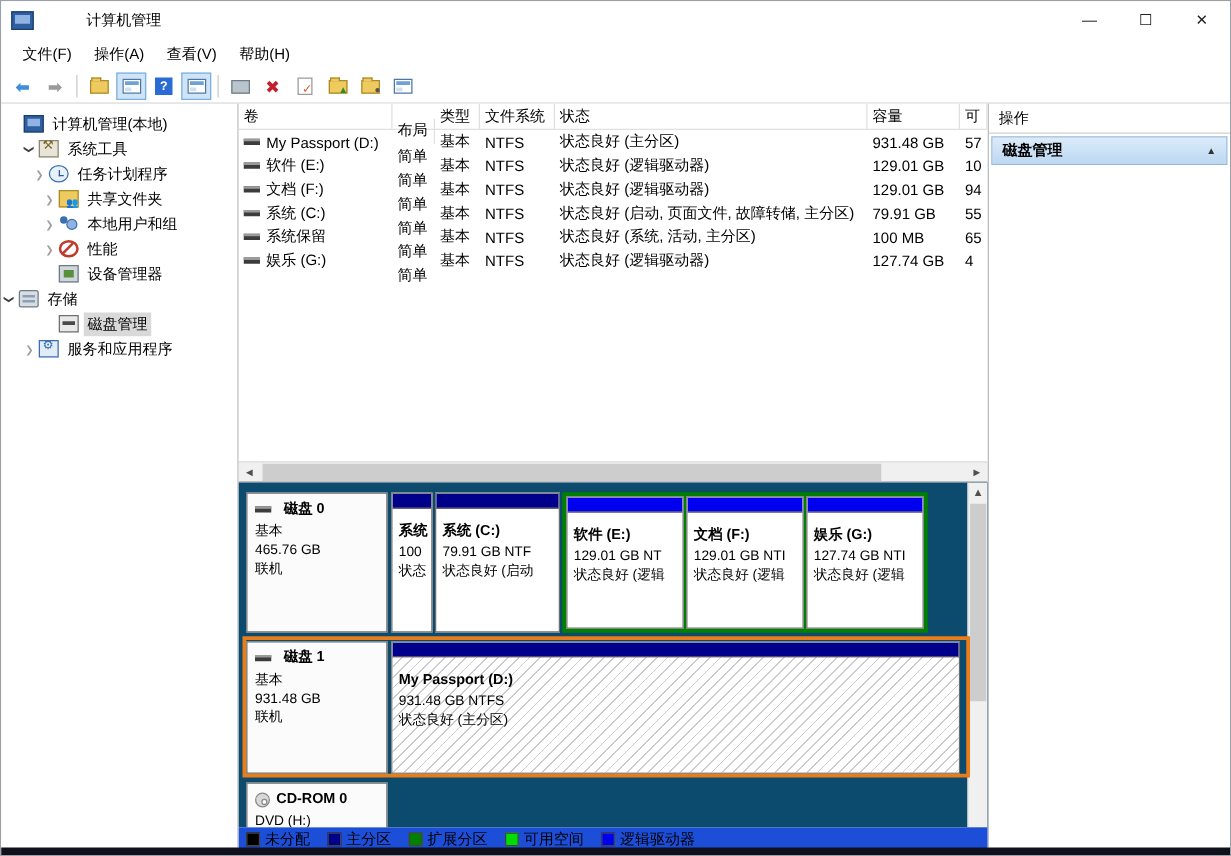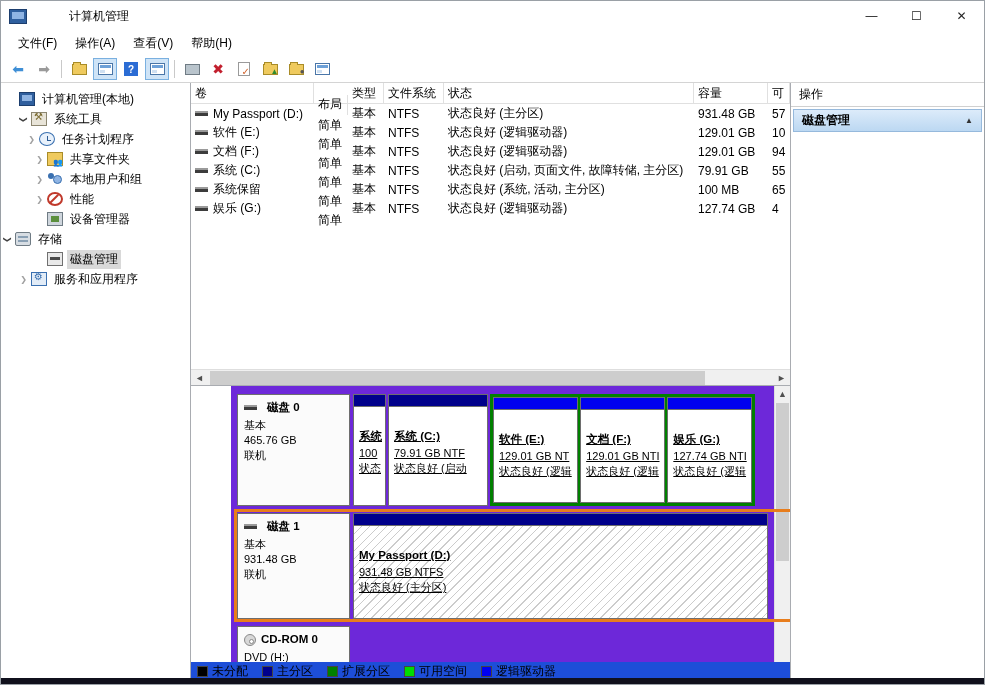--- a/index.html
+++ b/index.html
@@ -74,32 +74,32 @@
   .drive-ico { width:13px; height:5px; background:#3c3c3c; border-top:2px solid #9a9a9a; margin-right:5px; flex:none; }
 
   
   .hscroll { position:absolute; top:286px; left:0; right:0; height:17px; background:#f0f0f0; border-top:1px solid #dedede; border-bottom:1px solid #a9acb1; }
   .hs-arrow { position:absolute; top:0; width:17px; height:16px; display:flex; align-items:center; justify-content:center; color:#505050; font-size:9px; }
   .hs-left{ left:0; } .hs-right{ right:0; }
   .hs-left::after{content:"\25C4";} .hs-right::after{content:"\25BA";}
   .hs-thumb { position:absolute; top:1px; left:19px; width:495px; height:14px; background:#cdcdcd; }
 
   
-  .graphic { position:absolute; top:303px; left:0; right:0; height:276px; background:#6d28d9; overflow:hidden;margin-left:40px; }
+  .graphic { position:absolute; top:303px; left:0; right:0; height:276px; background:#0c4a6e; overflow:hidden; }
   .disk-row { position:absolute; left:6px; right:22px; display:flex; }
   .row-disk0 { top:8px; height:112px; }
   .row-disk1 { top:127px; height:106px; }
   .row-cdrom { top:240px; height:40px; }
   .disk-label { width:113px; flex:none; background:#fbfbfb; border:1px solid #6e6e6e; padding:3px 6px; font-size:11px; line-height:15px; }
   .disk-label .dname { font-weight:bold; font-size:11.5px; display:flex; align-items:center; gap:5px; margin:2px 0 3px 0; }
   .parts { flex:1; display:flex; margin-left:3px; }
   .part { background:#fff; border:1px solid #6e6e6e; display:flex; flex-direction:column; overflow:hidden; }
   .part + .part { margin-left:2px; }
   .strip { height:12px; flex:none; border-bottom:1px solid #6e6e6e; }
-  .pbody { padding:14px 5px; font-size:11px; line-height:15px; white-space:nowrap; overflow:hidden;text-decoration:underline; }
+  .pbody { padding:3px 5px; font-size:11px; line-height:15px; white-space:nowrap; overflow:hidden; }
   .pbody .pname { font-weight:bold; font-size:11.5px; margin:8px 0 2px 0; }
   .ext-box { flex:1; display:flex; background:#008000; border:3px solid #008000; margin-right:26px; }
   .ext-box .part { flex:1; border:1px solid #6e6e6e; }
   .ext-box .part + .part { margin-left:2px; }
   .p-sysres { width:33px; flex:none; }
   .p-sysc { width:100px; flex:none; margin-left:2px; margin-right:2px; }
   .hatch { background:repeating-linear-gradient(135deg,#ffffff 0 5px,#cccccc 5px 6px); }
   .annot { position:absolute; left:3px; top:123px; width:582px; height:113px; border:3px solid #e87d1c; pointer-events:none; z-index:6; }
   .cd-ico { width:12px; height:12px; border-radius:50%; background:#d8d8d8; border:1px solid #8a8a8a; position:relative; flex:none; }
   .cd-ico::after { content:""; position:absolute; left:4px; top:4px; width:3px; height:3px; border-radius:50%; background:#fff; border:1px solid #8a8a8a; }

